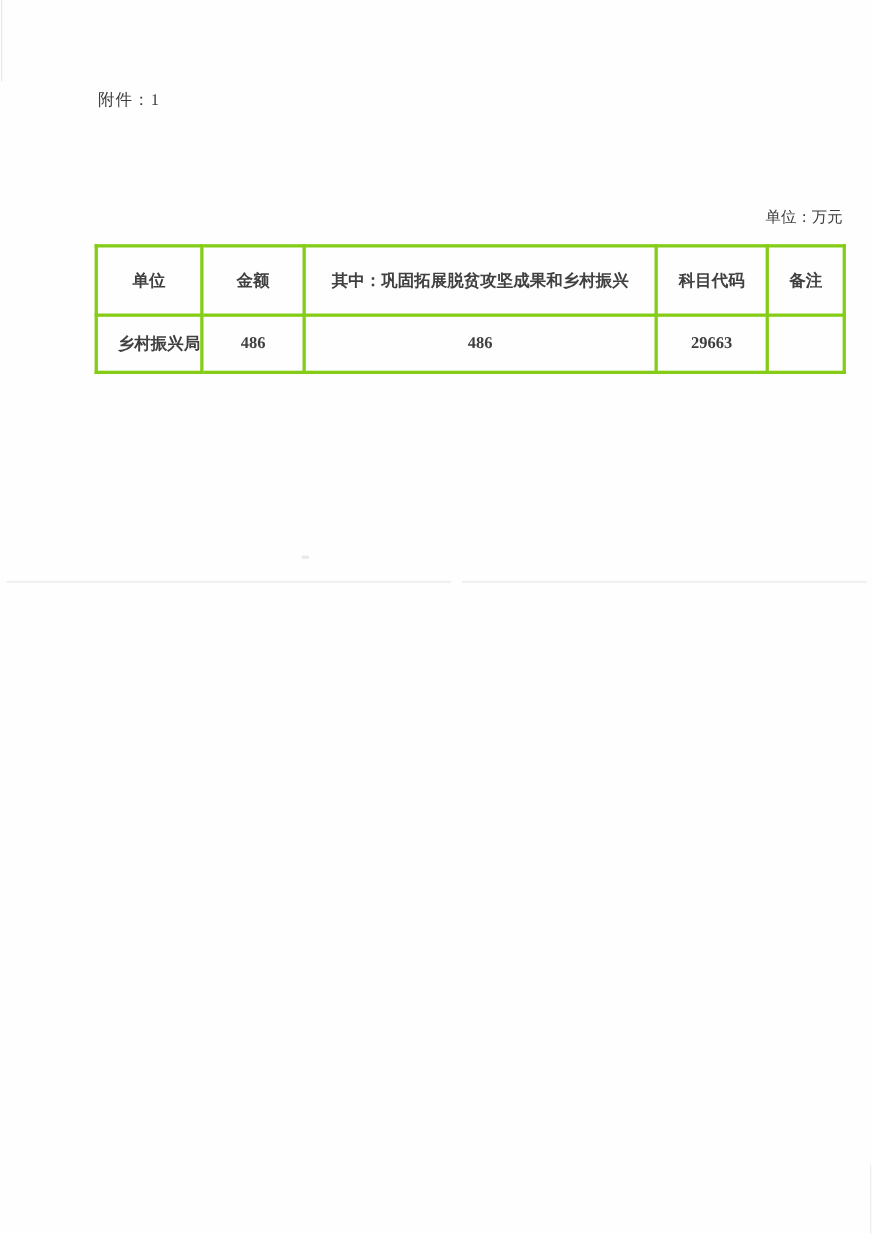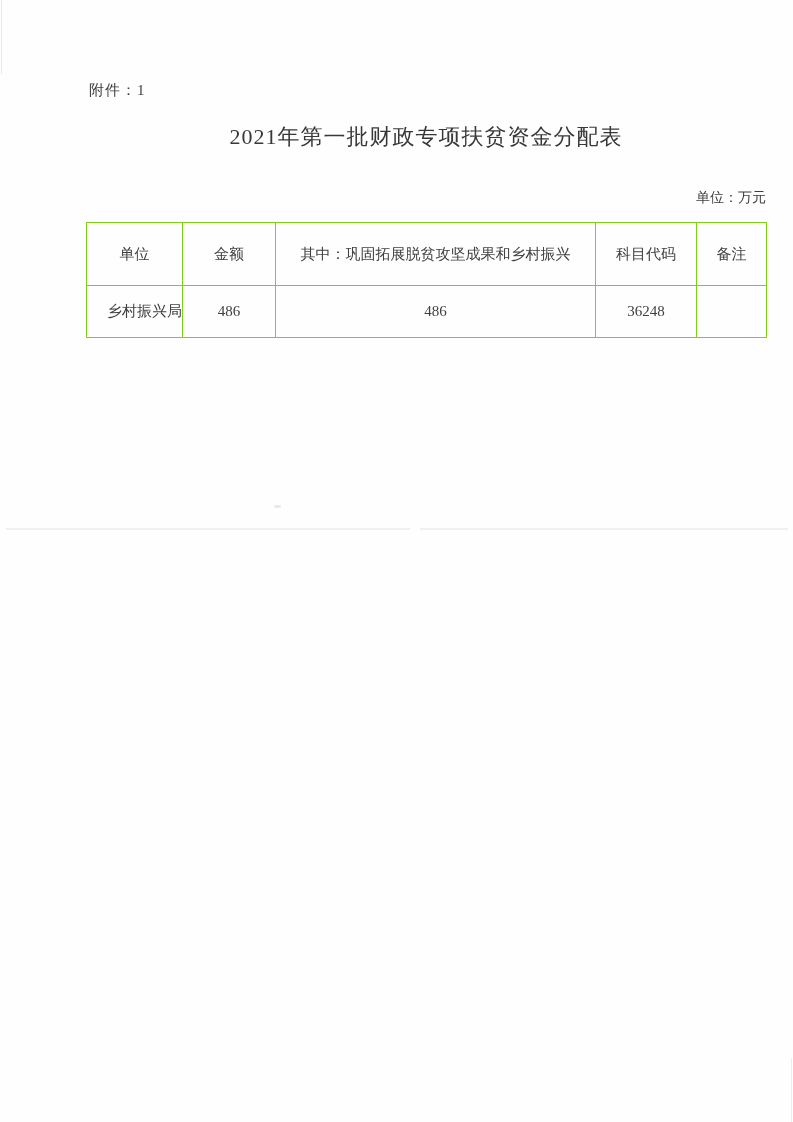--- a/index.html
+++ b/index.html
@@ -71,24 +71,24 @@
   table.alloc {
     position: absolute;
     left: 86px; top: 222px;
     width: 680px;
     border-collapse: collapse;
     table-layout: fixed;
     font-size: 15px;
     color: #404040;
   }
   table.alloc th, table.alloc td {
-    border: 1px solid #84cc16;
+    border: 3px solid #84cc16;
     text-align: center;
     vertical-align: middle;
-    font-weight: normal;
+    font-weight: bold;
     overflow: hidden;
     white-space: nowrap;
   }
   table.alloc tr.hdr  { height: 63px; }
   table.alloc tr.data { height: 52px; }
   table.alloc td.left-cell {
     text-align: right;
     padding-left: 3px;
   }
 </style>
@@ -98,21 +98,20 @@
 <div class="page">
 
   <div class="edge-left"></div>
   <div class="edge-right"></div>
   <div class="scan-line seg-a"></div>
   <div class="scan-line seg-b"></div>
   <div class="speck"></div>
 
   <div class="attachment">附件：1</div>
 
-  <div class="doc-title">2021年第一批财政专项扶贫资金分配表</div>
 
   <div class="unit-note">单位：万元</div>
 
   <table class="alloc">
     <colgroup>
       <col style="width:96px">
       <col style="width:93px">
       <col style="width:320px">
       <col style="width:101px">
       <col style="width:70px">
@@ -122,19 +121,19 @@
         <th>单位</th>
         <th>金额</th>
         <th>其中：巩固拓展脱贫攻坚成果和乡村振兴</th>
         <th>科目代码</th>
         <th>备注</th>
       </tr>
       <tr class="data">
         <td class="left-cell">乡村振兴局</td>
         <td>486</td>
         <td>486</td>
-        <td>36248</td>
+        <td>29663</td>
         <td></td>
       </tr>
     </tbody>
   </table>
 
 </div>
 
 </body></html>

